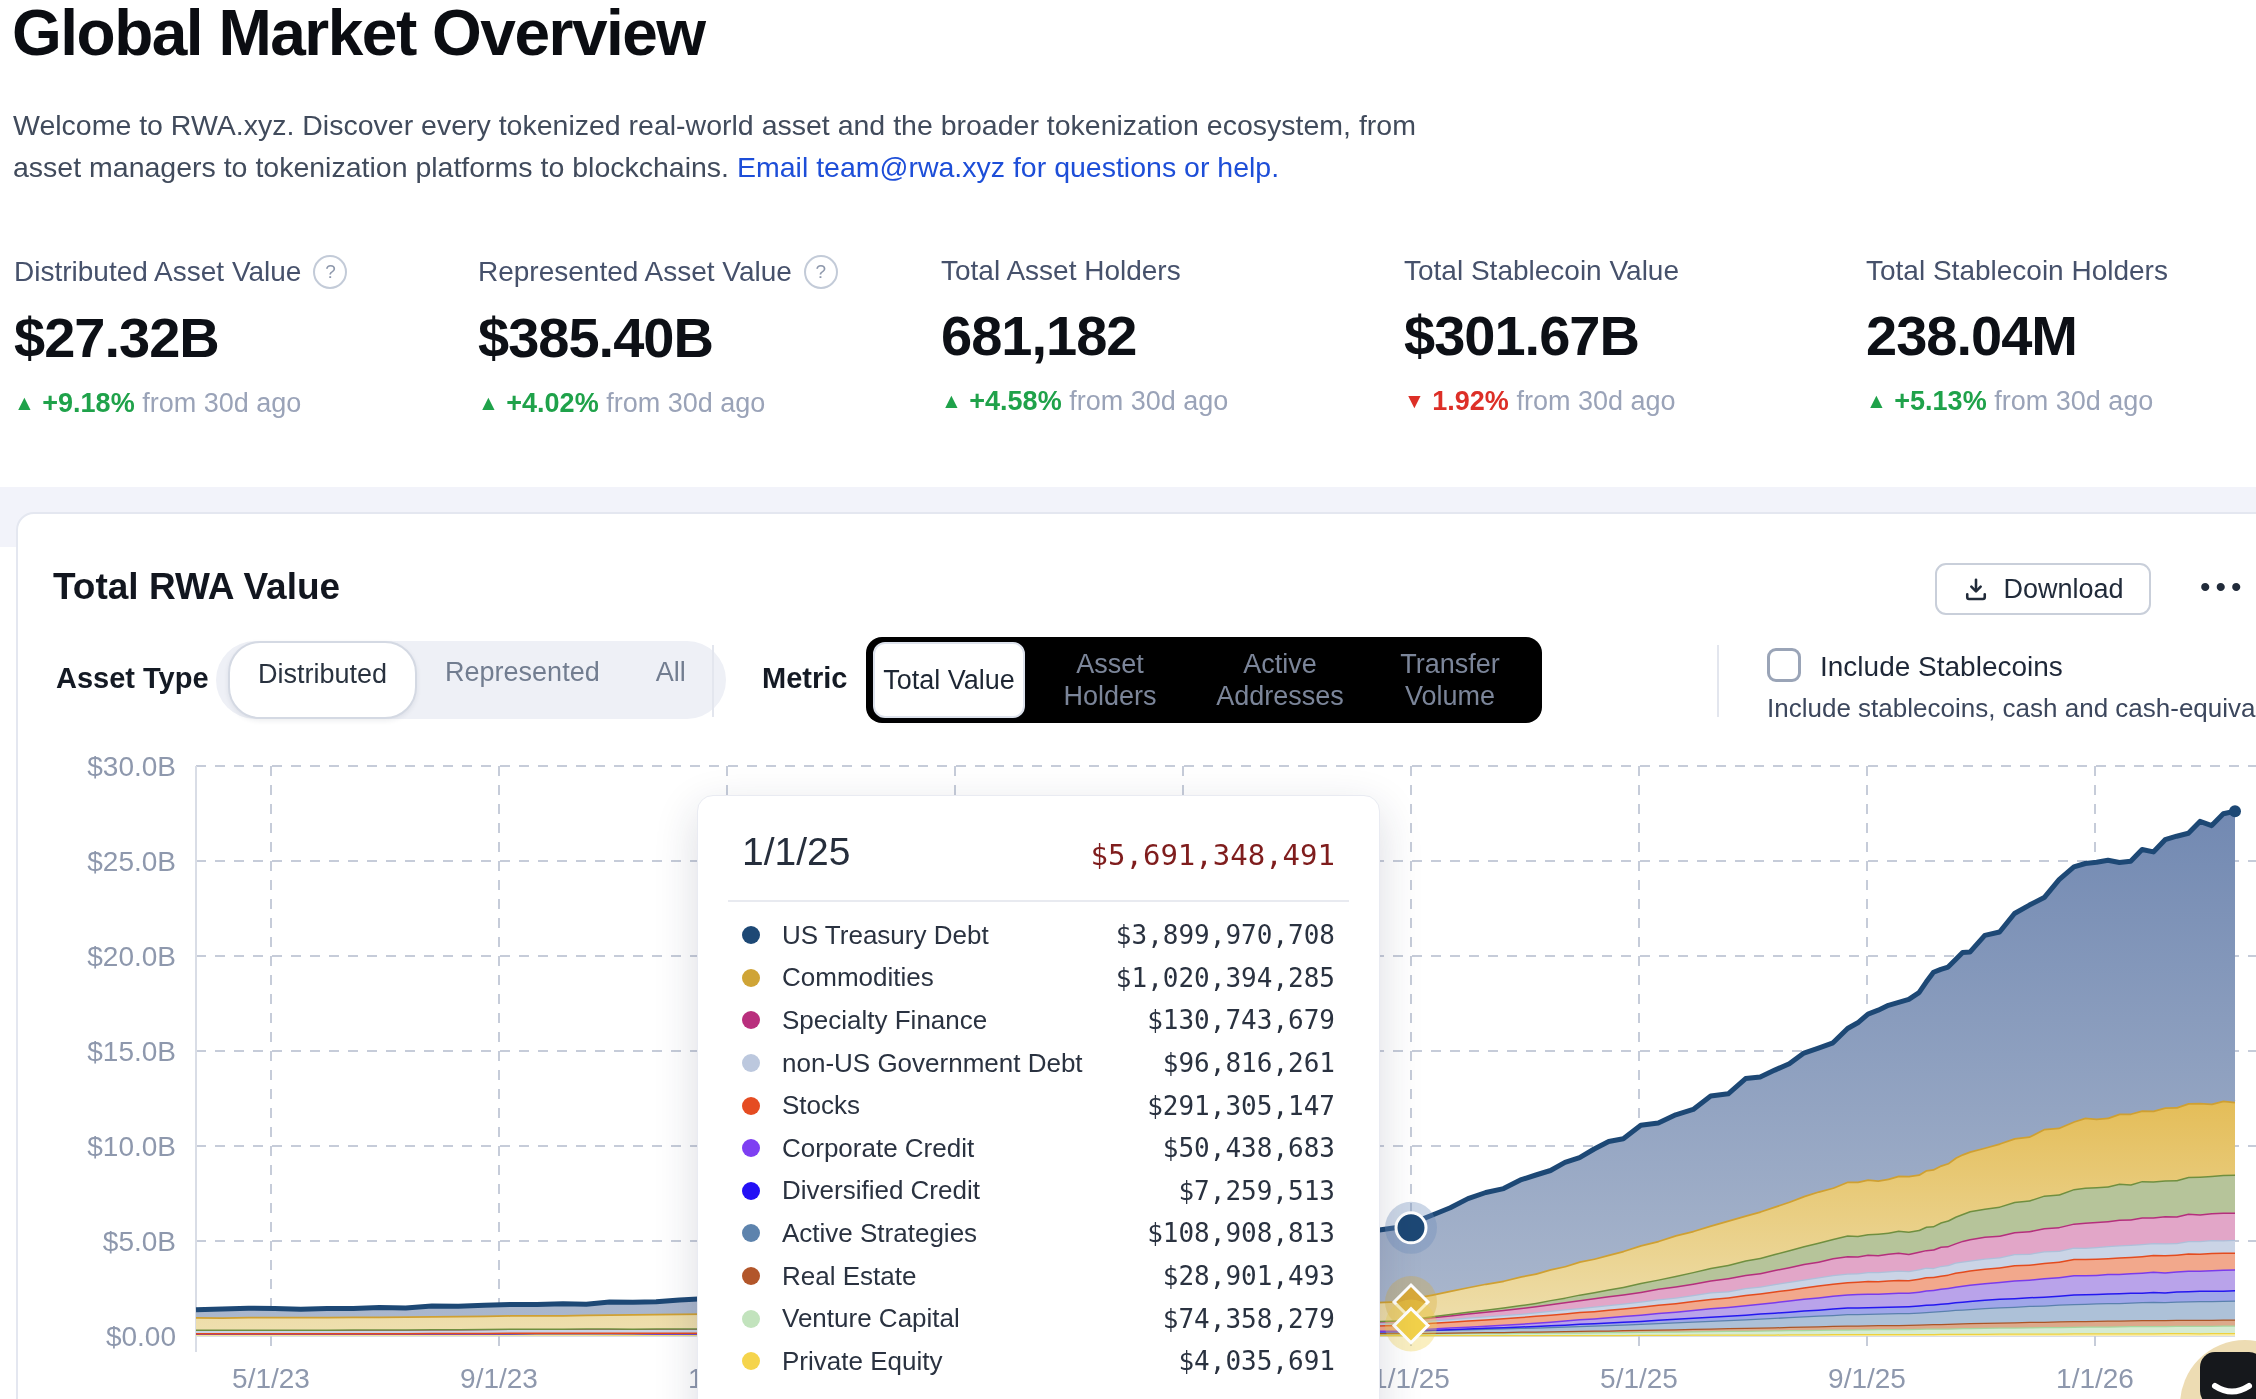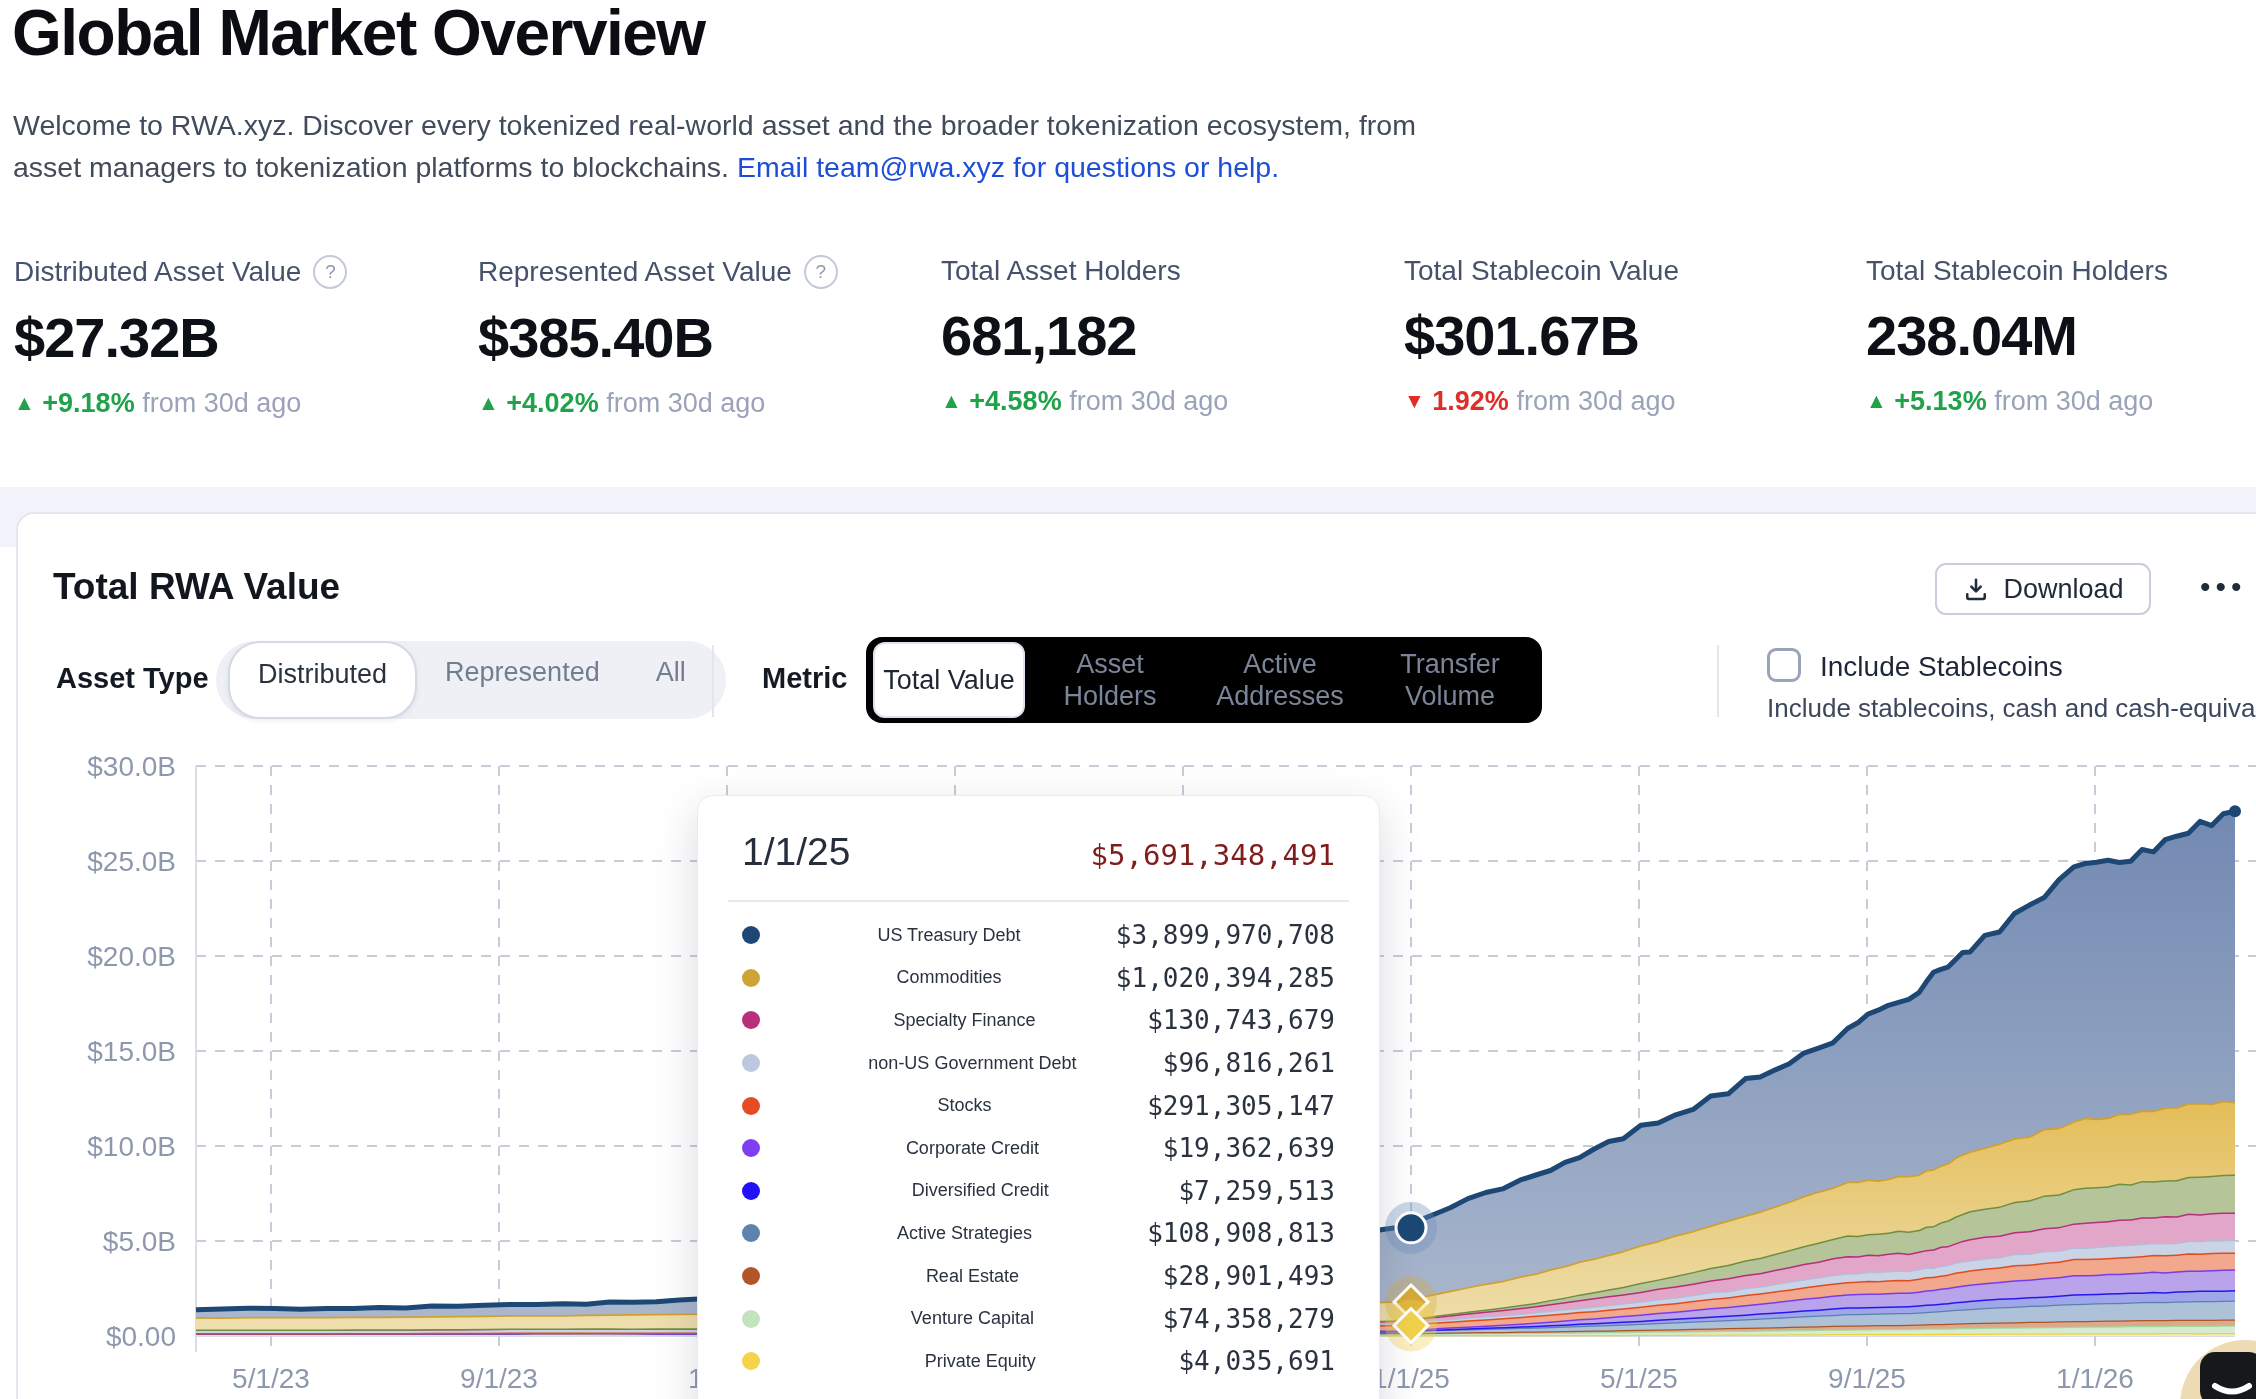--- a/index.html
+++ b/index.html
@@ -61,21 +61,21 @@
   
   .tooltip{position:absolute;left:697px;top:795px;width:683px;height:650px;background:#fff;
         border:1px solid #e9ebf2;border-radius:16px;box-shadow:0 14px 44px rgba(30,40,70,.16);
         z-index:5;box-sizing:border-box;padding:34px 44px 0 44px;}
   .tt-head{display:flex;justify-content:space-between;align-items:baseline;}
   .tt-date{font-size:39px;color:#262e3c;}
   .tt-total{font-family:"DejaVu Sans Mono",monospace;font-size:29px;color:#7f1d1d;}
   .tt-div{height:2px;background:#e8eaf0;margin:26px -14px 12px -14px;}
   .tt-row{display:flex;align-items:center;height:42.6px;}
   .tt-dot{width:18px;height:18px;border-radius:50%;margin-right:22px;flex:0 0 auto;}
-  .tt-name{font-size:18px;color:#2a3240;flex:1;text-align:center;}
+  .tt-name{font-size:26px;color:#2a3240;flex:1;}
   .tt-val{font-family:"DejaVu Sans Mono",monospace;font-size:26px;color:#2a3240;}
 
   
   .chat{position:absolute;left:2180px;top:1340px;width:130px;height:130px;border-radius:50%;
         background:#eddcb3;z-index:6;}
   .chat svg{position:absolute;left:18px;top:10px;}
 </style>
 </head>
 <body>
 
@@ -269,21 +269,21 @@
           <span class="tt-val">$96,816,261</span>
         </div>
         <div class="tt-row">
           <span class="tt-dot" style="background:#e54c22"></span>
           <span class="tt-name">Stocks</span>
           <span class="tt-val">$291,305,147</span>
         </div>
         <div class="tt-row">
           <span class="tt-dot" style="background:#7e3ff2"></span>
           <span class="tt-name">Corporate Credit</span>
-          <span class="tt-val">$19,362,639</span>
+          <span class="tt-val">$50,438,683</span>
         </div>
         <div class="tt-row">
           <span class="tt-dot" style="background:#2410f5"></span>
           <span class="tt-name">Diversified Credit</span>
           <span class="tt-val">$7,259,513</span>
         </div>
         <div class="tt-row">
           <span class="tt-dot" style="background:#5d83ad"></span>
           <span class="tt-name">Active Strategies</span>
           <span class="tt-val">$108,908,813</span>

